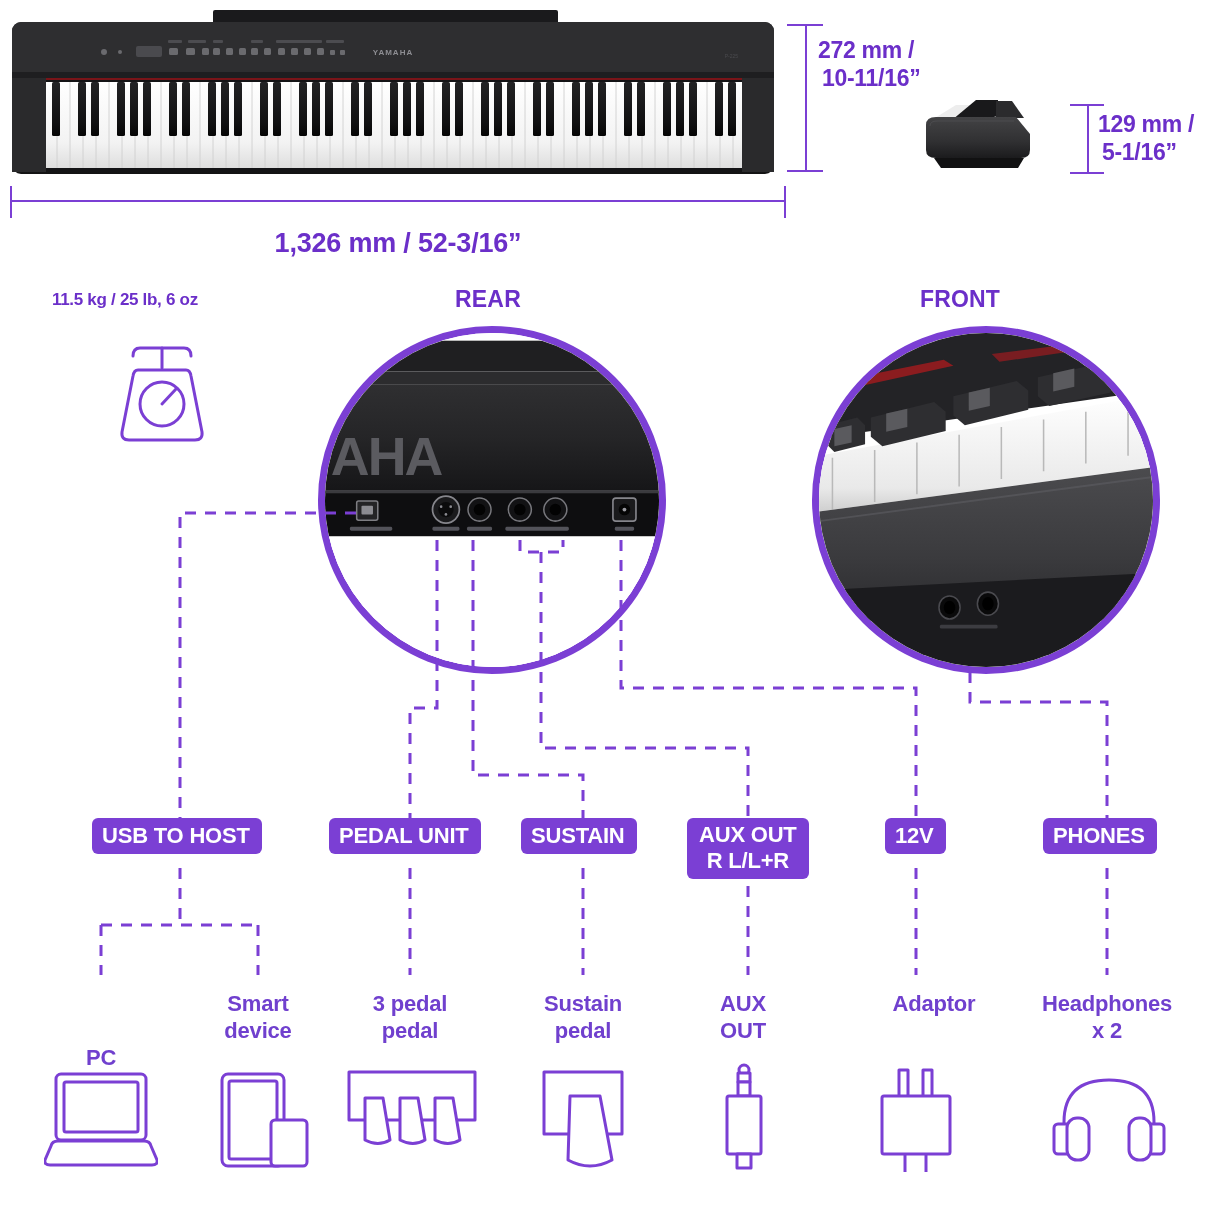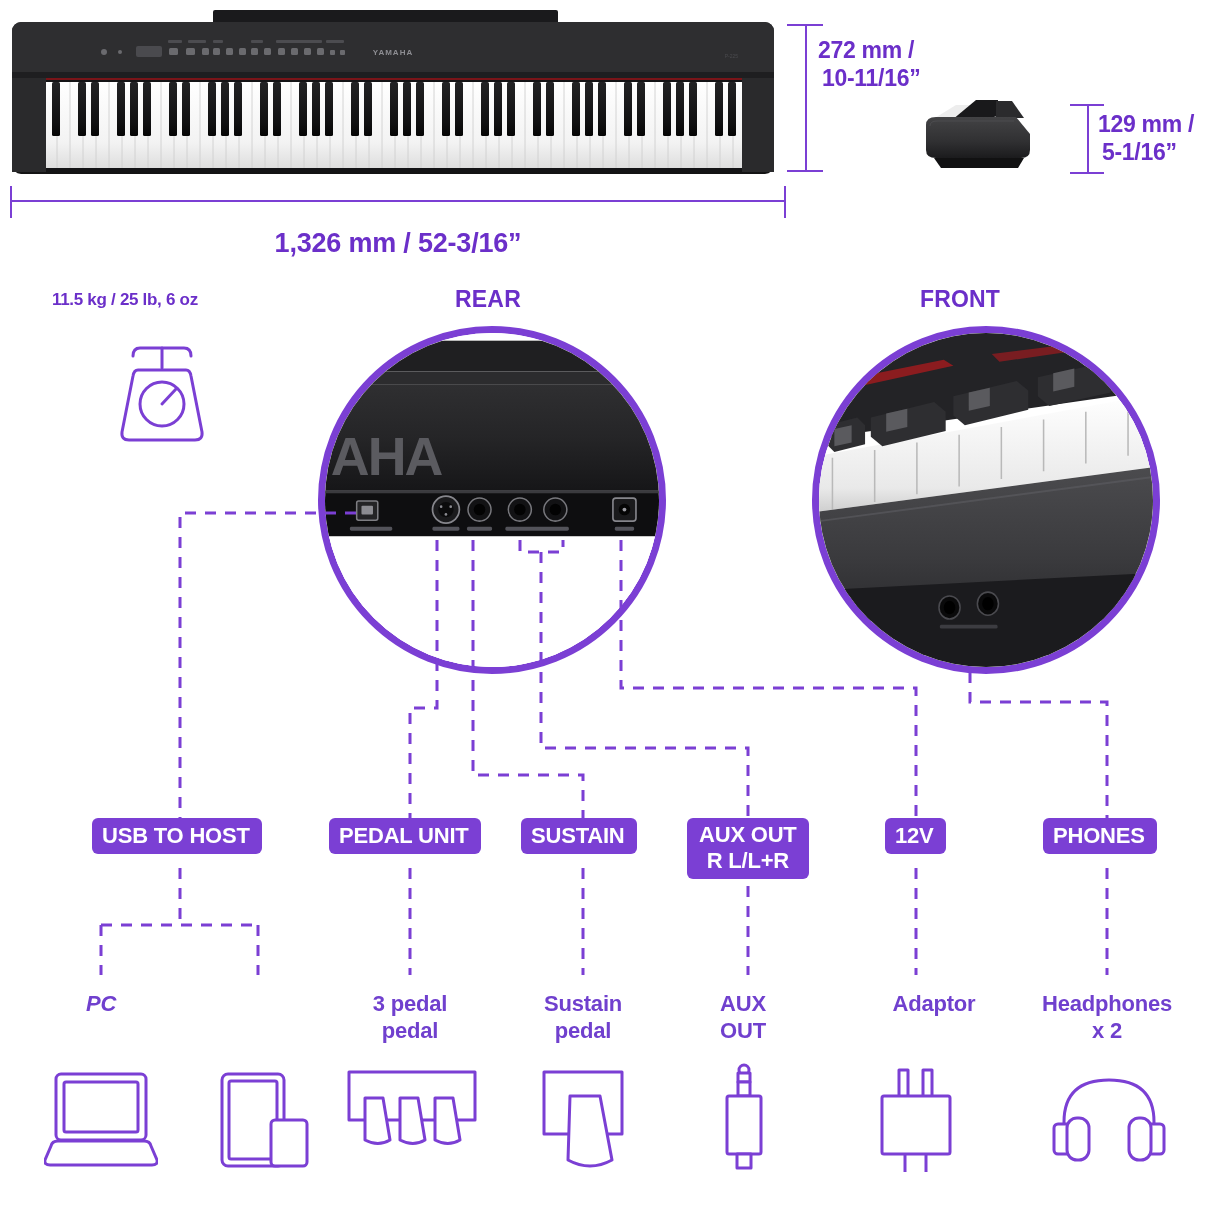--- a/index.html
+++ b/index.html
@@ -530,22 +530,26 @@
   </div>
 
   <div class="abs" style="left:885px; top:818px;border-radius:16px;">
     <div class="badge">12V</div>
   </div>
 
   <div class="abs" style="left:1043px; top:818px;">
     <div class="badge">PHONES</div>
   </div>
 
-  <div class="abs device-label" style="left:41px; top:990px; width:120px;font-style:italic;">
+  <div class="abs device-label" style="left:41px; top:1044px; width:120px;">
     <div>PC</div>
+  </div>
+  <div class="abs device-label" style="left:198px; top:990px; width:120px;">
+    <div>Smart</div>
+    <div>device</div>
   </div>
   <div class="abs device-label" style="left:350px; top:990px; width:120px;">
     <div>3 pedal</div>
     <div>pedal</div>
   </div>
   <div class="abs device-label" style="left:523px; top:990px; width:120px;">
     <div>Sustain</div>
     <div>pedal</div>
   </div>
   <div class="abs device-label" style="left:688px; top:990px; width:110px;">

